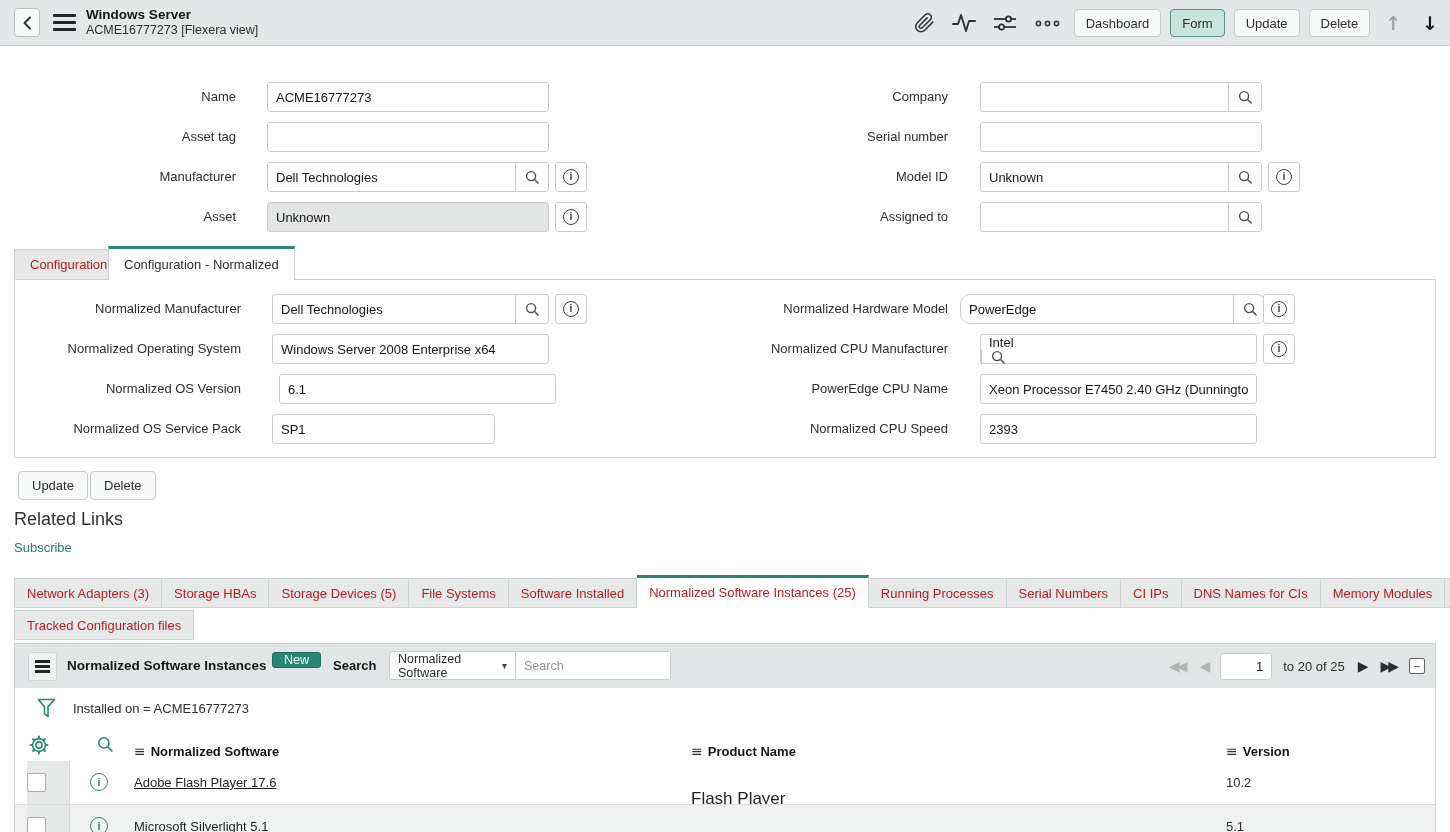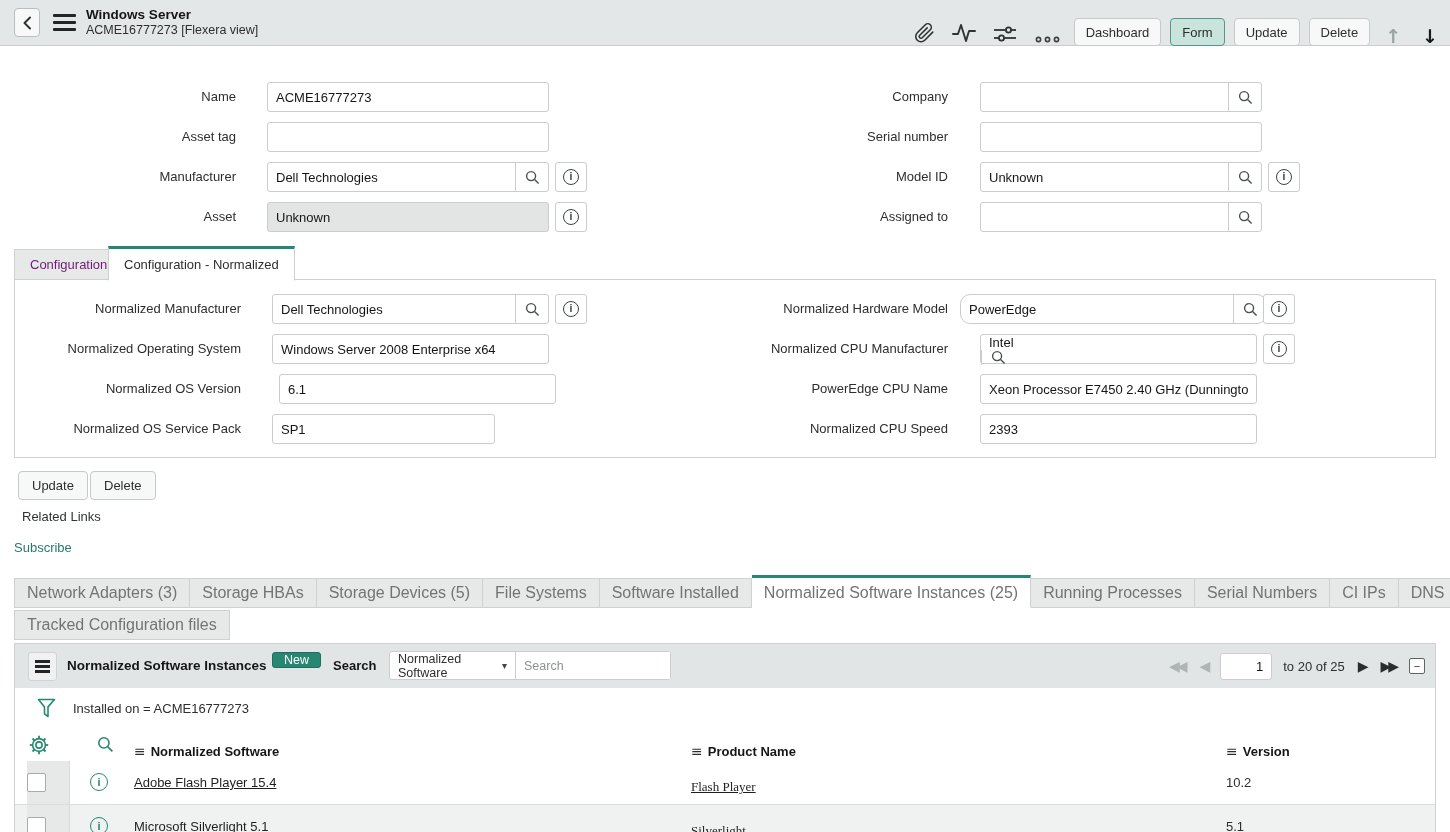--- a/index.html
+++ b/index.html
@@ -8,48 +8,48 @@
     font-family:"Liberation Sans", sans-serif;color:#2e2e2e;position:relative;
     -webkit-font-smoothing:antialiased;
   }
   
   .topbar{position:absolute;top:0;left:0;width:1450px;height:46px;background:#e4e7e7;border-bottom:1px solid #c9cdcd;box-sizing:border-box;}
   .backbtn{position:absolute;left:14px;top:8px;width:26px;height:29px;background:#f7f8f8;border:1px solid #b9bebe;border-radius:4px;display:flex;align-items:center;justify-content:center;cursor:pointer;padding:0;}
   .burger{position:absolute;left:53px;top:14px;width:23px;height:17px;cursor:pointer;}
   .burger span{display:block;height:3px;background:#232627;border-radius:1px;margin-bottom:4px;}
   .ttl1{position:absolute;left:86px;top:7px;font-size:13.5px;font-weight:bold;color:#161616;}
   .ttl2{position:absolute;left:86px;top:23px;font-size:12.5px;color:#2e2e2e;}
-  .hdr-right{position:absolute;right:6px;top:0;height:46px;display:flex;align-items:flex-end;gap:9px;}
+  .hdr-right{position:absolute;right:6px;top:0;height:46px;display:flex;align-items:center;gap:9px;}
   .icobtn{background:none;border:none;padding:2px 4px;cursor:pointer;display:flex;align-items:center;}
   .navbtn{height:28px;padding:0 11px;font-size:13px;color:#2e2e2e;background:#f7f8f8;border:1px solid #c6cacb;border-radius:4px;cursor:pointer;font-family:inherit;}
   .navbtn.sel{background:#c9e4db;border-color:#55968a;}
   .arrowbtn{background:none;border:none;font-size:19px;font-weight:bold;cursor:pointer;padding:0 6px;line-height:1;font-family:"DejaVu Sans",sans-serif;}
   .arrowbtn.dis{color:#9aa4a2;}
   .arrowbtn.en{color:#17191a;}
   
   .flabel{position:absolute;height:30px;line-height:30px;font-size:13px;color:#2e2e2e;text-align:right;}
   .finput{position:absolute;height:30px;box-sizing:border-box;border:1px solid #c9cdcd;border-radius:3px;font-family:inherit;font-size:13px;color:#161616;padding:12px 8px;background:#fff;}
   .finput.ro{background:#e3e4e4;}
   .refwrap{position:absolute;height:30px;box-sizing:border-box;border:1px solid #c9cdcd;border-radius:3px;background:#fff;display:flex;}
   .refwrap input{flex:1;min-width:0;border:none;outline:none;background:transparent;font-family:inherit;font-size:13px;color:#161616;padding:0 8px;}
   .lookup{width:33px;border:none;border-left:1px solid #c9cdcd;background:transparent;display:flex;align-items:center;justify-content:center;cursor:pointer;border-radius:0 3px 3px 0;padding:0;}
   .infobtn{position:absolute;width:32px;height:30px;box-sizing:border-box;border:1px solid #c9cdcd;border-radius:3px;background:#fff;display:flex;align-items:center;justify-content:center;cursor:pointer;padding:0;}
   .icirc{width:16px;height:16px;box-sizing:border-box;border:1.4px solid #3c4242;border-radius:50%;font-size:10.5px;line-height:13px;text-align:center;color:#3c4242;font-style:normal;font-weight:bold;display:block;}
   
   .stab{position:absolute;box-sizing:border-box;font-size:13px;display:flex;align-items:center;padding:0 15px;cursor:pointer;}
-  .stab.inactive{top:249px;height:31px;background:#e7e9e9;border:1px solid #cdd1d1;color:#701a75;}
+  .stab.inactive{top:249px;height:31px;background:#e7e9e9;border:1px solid #cdd1d1;color:#b91c1c;}
   .stab.active{top:246px;height:35px;background:#fff;border:1px solid #cdd1d1;border-top:3px solid #278772;border-bottom:1px solid #fff;z-index:3;}
   .panel{position:absolute;top:279px;left:14px;width:1422px;height:179px;box-sizing:border-box;border:1px solid #cdd1d1;background:#fff;z-index:1;}
   
   .actbtn{position:absolute;height:29px;padding:0 13px;font-size:13px;color:#2e2e2e;background:#f7f8f8;border:1px solid #c6cacb;border-radius:4px;cursor:pointer;font-family:inherit;}
-  .rlheading{position:absolute;left:22px;top:509px;font-size:13px;color:#2f3333;}
+  .rlheading{position:absolute;left:14px;top:509px;font-size:18px;color:#2f3333;}
   .subscribe{position:absolute;left:14px;top:540px;font-size:13px;color:#287871;text-decoration:none;cursor:pointer;}
   
   .rtabrow{position:absolute;left:14px;display:flex;}
-  .rtab{box-sizing:border-box;height:30px;display:flex;align-items:center;padding:0 12px;font-size:16px;color:#737373;background:#e7e9e9;border:1px solid #cdd1d1;border-left:none;cursor:pointer;white-space:nowrap;}
+  .rtab{box-sizing:border-box;height:30px;display:flex;align-items:center;padding:0 12px;font-size:13px;color:#b91c1c;background:#e7e9e9;border:1px solid #cdd1d1;border-left:none;cursor:pointer;white-space:nowrap;}
   .rtab:first-child{border-left:1px solid #cdd1d1;}
   .rtab.active{height:33px;margin-top:-3px;background:#fff;border-top:3px solid #278772;border-bottom:1px solid #fff;}
   
   .listbox{position:absolute;top:643px;left:14px;width:1422px;height:220px;box-sizing:border-box;border:1px solid #cdd1d1;background:#fff;}
   .caption{position:absolute;top:0;left:0;right:0;height:44px;background:#e2e5e5;border-bottom:1px solid #d2d6d6;}
   .ctxbtn{position:absolute;left:13px;top:8px;width:29px;height:29px;background:#f0f2f2;border:1px solid #d0d4d4;border-radius:3px;cursor:pointer;padding:0;}
   .ctxbtn span{display:block;width:15px;height:2.5px;background:#232627;margin:2.5px auto;}
   .listtitle{position:absolute;left:52px;top:0;height:44px;line-height:44px;font-size:13.5px;font-weight:bold;color:#161616;}
   .newbtn{position:absolute;left:257px;top:8px;height:16px;padding:0 11px;background:#278772;color:#fff;border:1px solid #1f6f5d;border-radius:3px;font-size:12.5px;cursor:pointer;font-family:inherit;}
   .searchlbl{position:absolute;left:318px;top:0;height:44px;line-height:44px;font-size:13px;font-weight:bold;color:#161616;}
@@ -71,21 +71,21 @@
   .colhdr{position:absolute;top:85px;left:0;right:0;height:32px;background:#fff;border-bottom:2px solid #c7cbcb;}
   .hicon{position:absolute;top:6px;background:none;border:none;padding:0;cursor:pointer;}
   .colcell{position:absolute;top:0;height:32px;line-height:44px;font-size:13px;font-weight:bold;color:#161616;cursor:pointer;white-space:nowrap;}
   .colmenu{font-family:"DejaVu Sans",sans-serif;font-weight:normal;font-size:14px;margin-right:5px;color:#2e2e2e;}
   .lrow{position:absolute;left:0;right:0;height:43px;background:#fff;}
   .lrow.alt{background:#f0f1f1;border-top:1px solid #dcdede;}
   .chkcell{position:absolute;left:12px;top:0;bottom:0;width:42px;background:#e7e9e9;border-right:1px solid #d8dada;}
   .chkbox{position:absolute;left:12px;top:12px;width:17px;height:17px;background:#fff;border:1px solid #a7abab;border-radius:2px;cursor:pointer;}
   .rowinfo{position:absolute;left:75px;top:12px;width:18px;height:18px;box-sizing:border-box;border:1.5px solid #278772;border-radius:50%;color:#278772;font-size:11px;line-height:15px;text-align:center;font-weight:bold;background:none;cursor:pointer;padding:0;font-family:inherit;}
   .cellA{position:absolute;left:119px;top:0;height:43px;line-height:43px;font-size:13px;}
-  .cellB{position:absolute;left:676px;top:4px;height:43px;line-height:43px;font-size:13px;font-family:Liberation Serif, serif;}
+  .cellB{position:absolute;left:676px;top:16px;height:43px;line-height:43px;font-size:17px;}
   .cellC{position:absolute;left:1211px;top:0;height:43px;line-height:43px;font-size:13px;color:#2e2e2e;}
   .cell-link{color:#1d1f20;text-decoration:underline;cursor:pointer;}
 </style>
 </head>
 <body>
 
 <div class="topbar">
   <button class="backbtn">
     <span style="display:flex;">
       <svg width="10" height="14" viewBox="0 0 10 14">
@@ -371,21 +371,21 @@
     </button>
     <div class="colcell" style="left:119px;"><span class="colmenu">≡</span><span>Normalized Software</span></div>
     <div class="colcell" style="left:676px;"><span class="colmenu">≡</span><span>Product Name</span></div>
     <div class="colcell" style="left:1211px;"><span class="colmenu">≡</span><span>Version</span></div>
   </div>
 
   <div class="lrow" style="top:117px;">
     <div class="chkcell"></div>
     <div class="chkbox"></div>
     <button class="rowinfo">i</button>
-    <div class="cellA"><a class="cell-link">Adobe Flash Player 15.4</a></div>
+    <div class="cellA"><a class="cell-link">Adobe Flash Player 17.6</a></div>
     <div class="cellB"><a class="cell-link">Flash Player</a></div>
     <div class="cellC">10.2</div>
   </div>
 
   <div class="lrow alt" style="top:160px;">
     <div class="chkcell"></div>
     <div class="chkbox"></div>
     <button class="rowinfo">i</button>
     <div class="cellA"><a class="cell-link">Microsoft Silverlight 5.1</a></div>
     <div class="cellB"><a class="cell-link">Silverlight</a></div>

